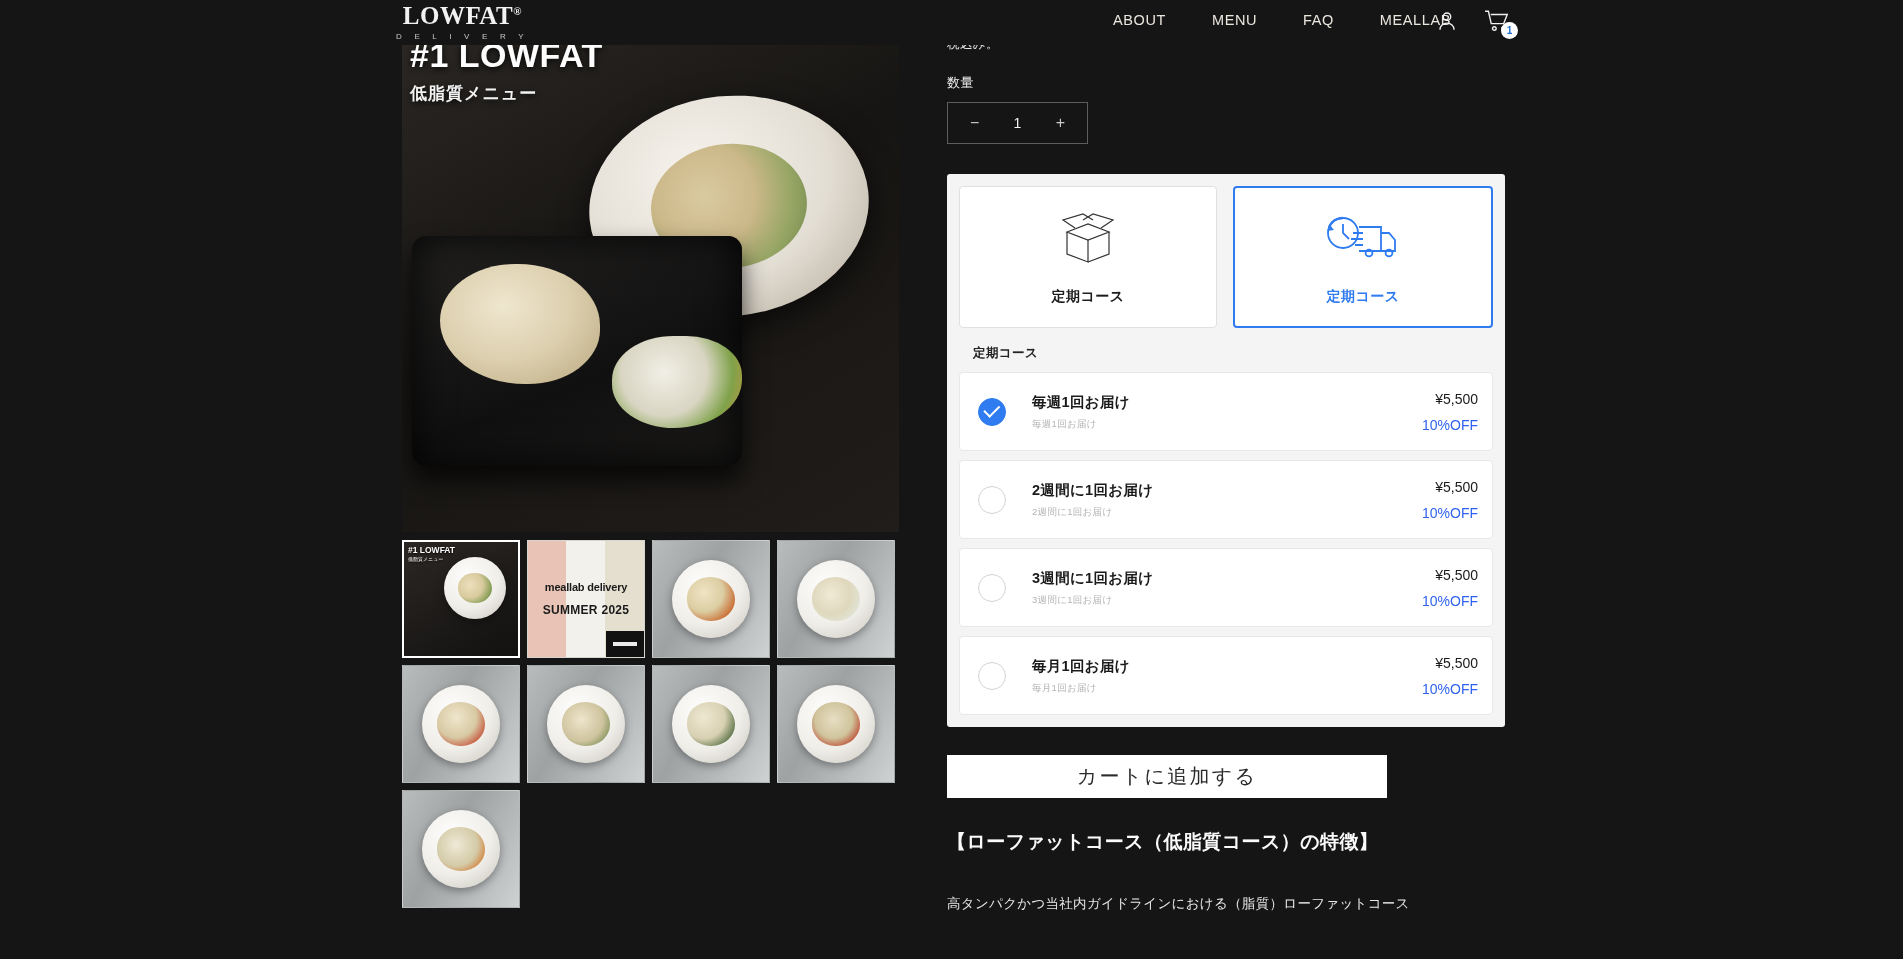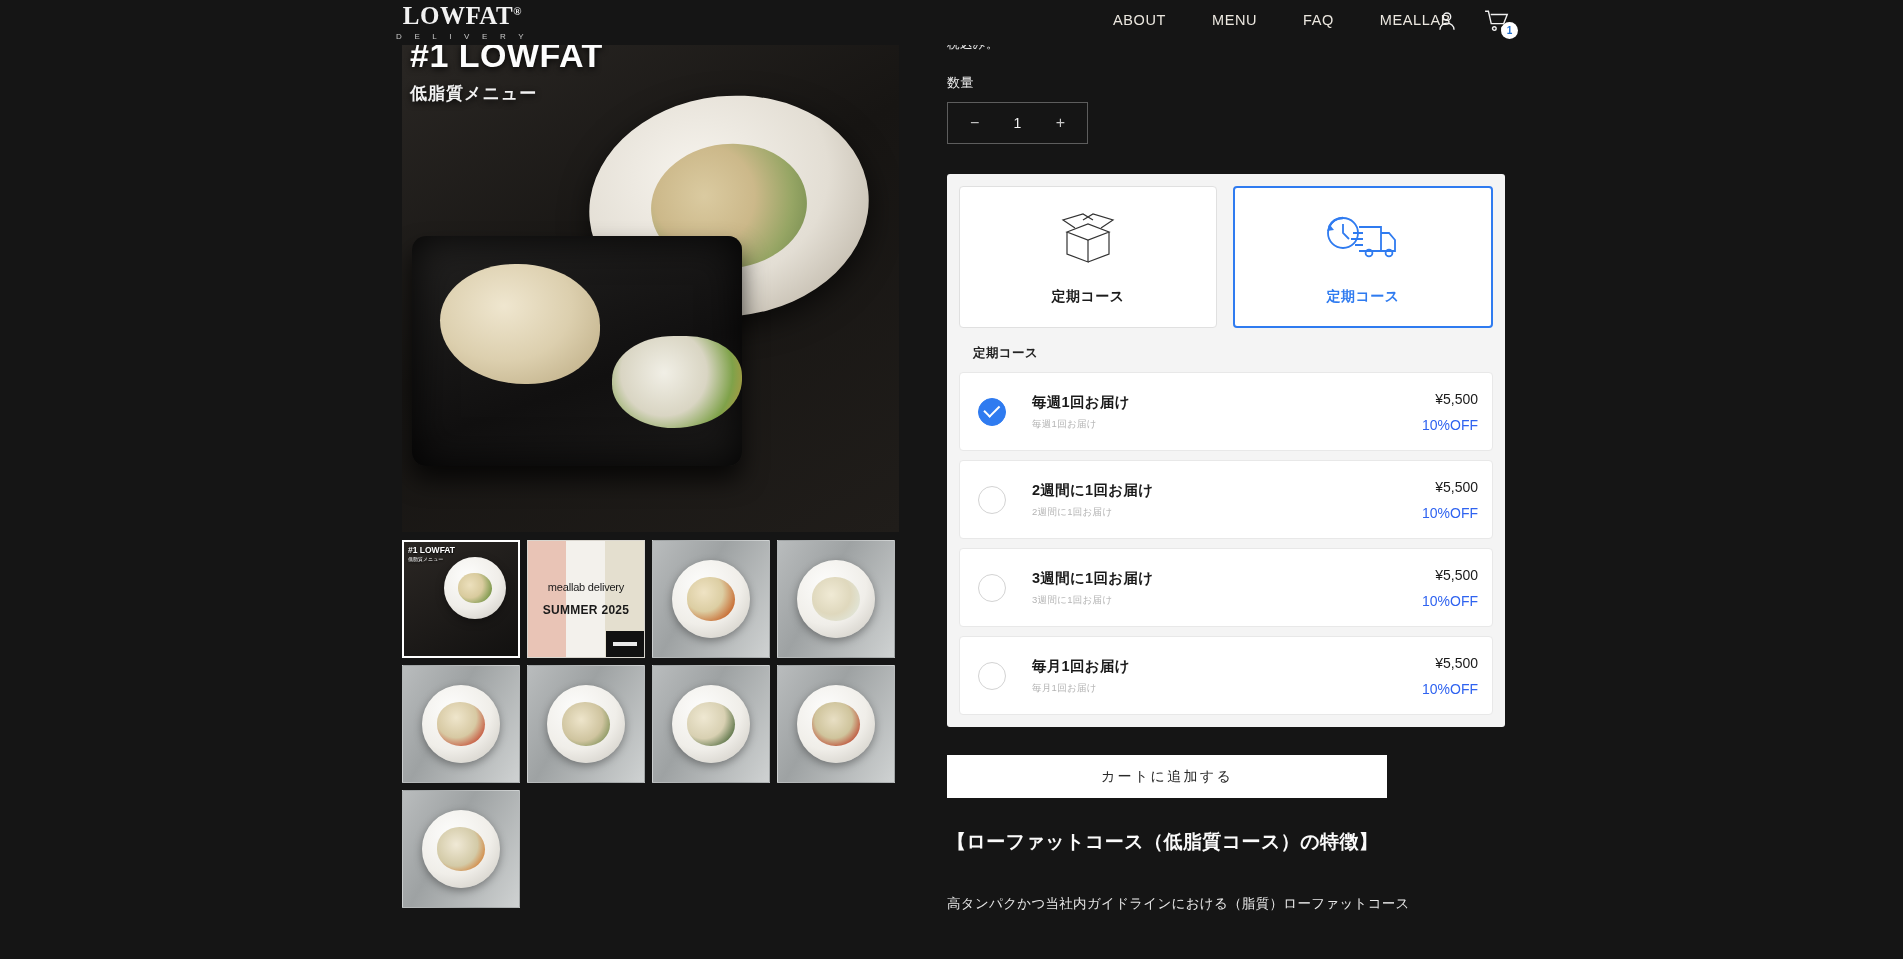--- a/index.html
+++ b/index.html
@@ -129,21 +129,21 @@
     position: absolute; left: 4px; top: 3px; z-index: 3;
     font-size: 8.5px; font-weight: 700; color: #fff; line-height: 1.2;
     text-shadow: 0 1px 2px rgba(0,0,0,.9);
   }
   .th-cap small { display: block; font-size: 5px; font-weight: 400; margin-top: 1px; }
   .th-brand {
     position: absolute; left: 0; top: 0; width: 100%; height: 100%;
     display: flex; flex-direction: column; align-items: center; justify-content: center;
     background: rgba(255,255,255,.62); color: #1a1a1a; z-index: 2;
   }
-  .th-brand .b1 { font-size: 11px; font-weight: 400; letter-spacing: -.2px; }
+  .th-brand .b1 { font-size: 11px; font-weight: 700; letter-spacing: -.2px; }
   .th-brand .b2 { font-size: 12px; font-weight: 700; margin-top: 10px; letter-spacing: .3px; }
   .th-collage {
     position: absolute; inset: 0;
     background:
       linear-gradient(90deg, #c4603a 0%, #c4603a 33%, #e0dccd 33%, #e0dccd 66%, #b8a87d 66%),
       #ddd;
     background-size: 100% 33%;
     background-repeat: repeat-y;
     opacity: .95;
   }
@@ -210,21 +210,21 @@
   .plan-text { margin-left: 26px; flex: 1; }
   .plan-name { font-size: 14.5px; font-weight: 700; color: #1a1a1a; letter-spacing: .3px; }
   .plan-desc { font-size: 9.5px; color: #b4b4b4; margin-top: 6px; letter-spacing: .3px; }
   .plan-right { text-align: right; }
   .plan-price { font-size: 14px; color: #1a1a1a; }
   .plan-off { font-size: 14px; color: #2f63f0; margin-top: 10px; }
 
   .add-cart {
     margin-top: 28px; margin-left: 0px; width: 440px; height: 43px;
     background: #ffffff; color: #2a2a2a; border: none; cursor: pointer;
-    font-size: 14px; letter-spacing: 2.3px;
+    font-size: 20px; letter-spacing: 2.3px;
     font-family: Liberation Mono, monospace;
     display: flex; align-items: center; justify-content: center;
   }
   .feature-head {
     margin-top: 31px; font-size: 19px; font-weight: 700; color: #fafafa;
     letter-spacing: .4px;
   }
   .feature-body {
     margin-top: 36px; font-size: 13.5px; color: #e7e7e7; line-height: 1.9;
     letter-spacing: .3px;

